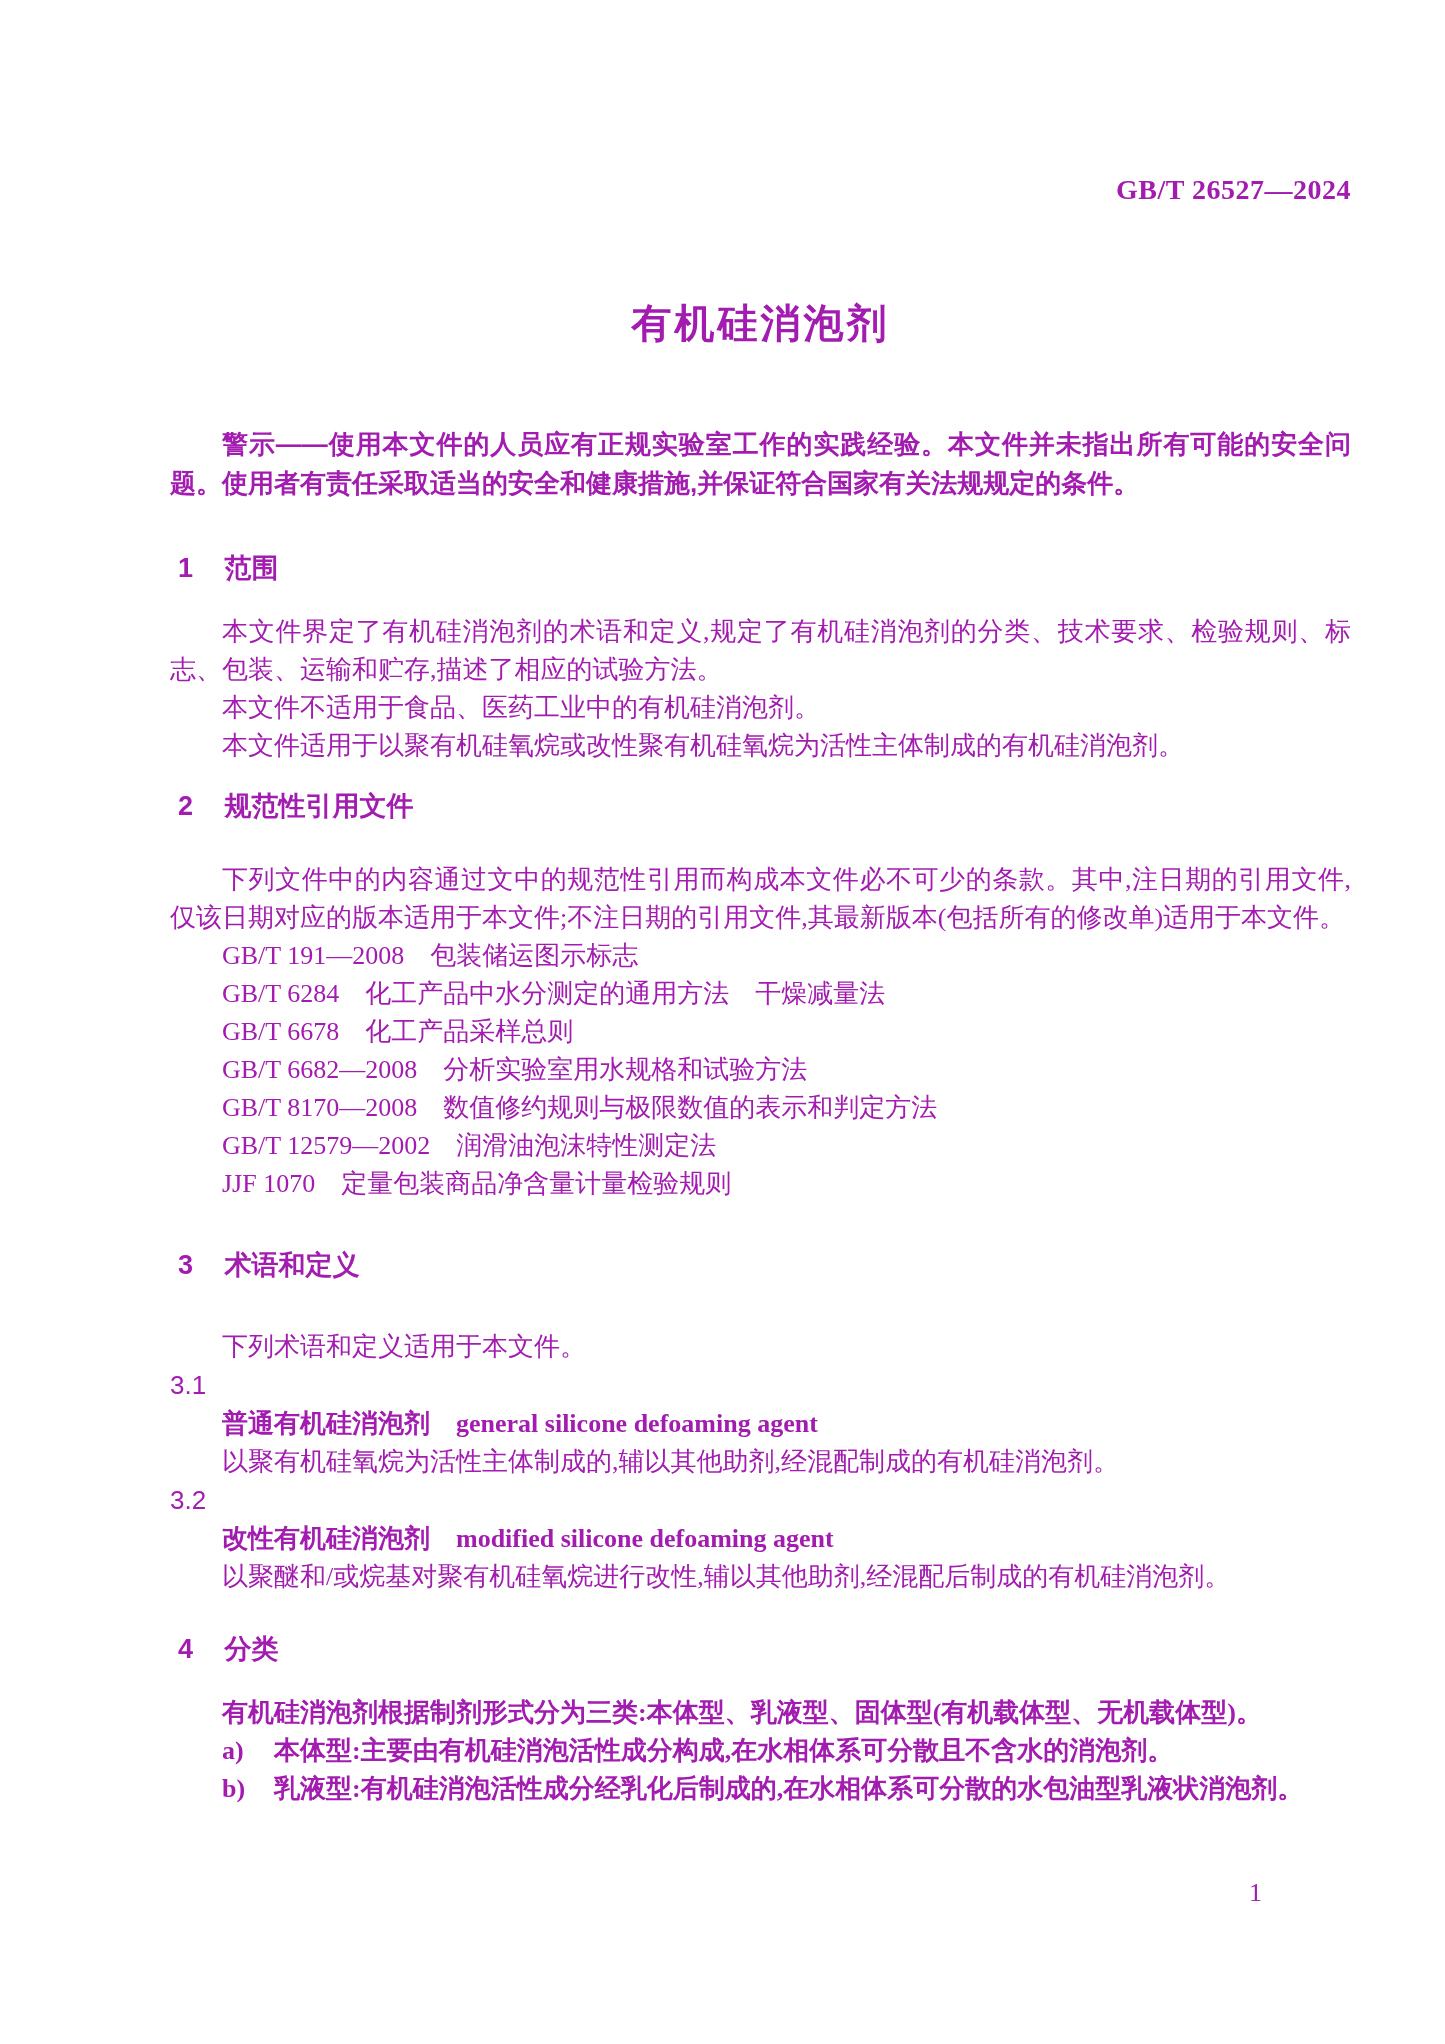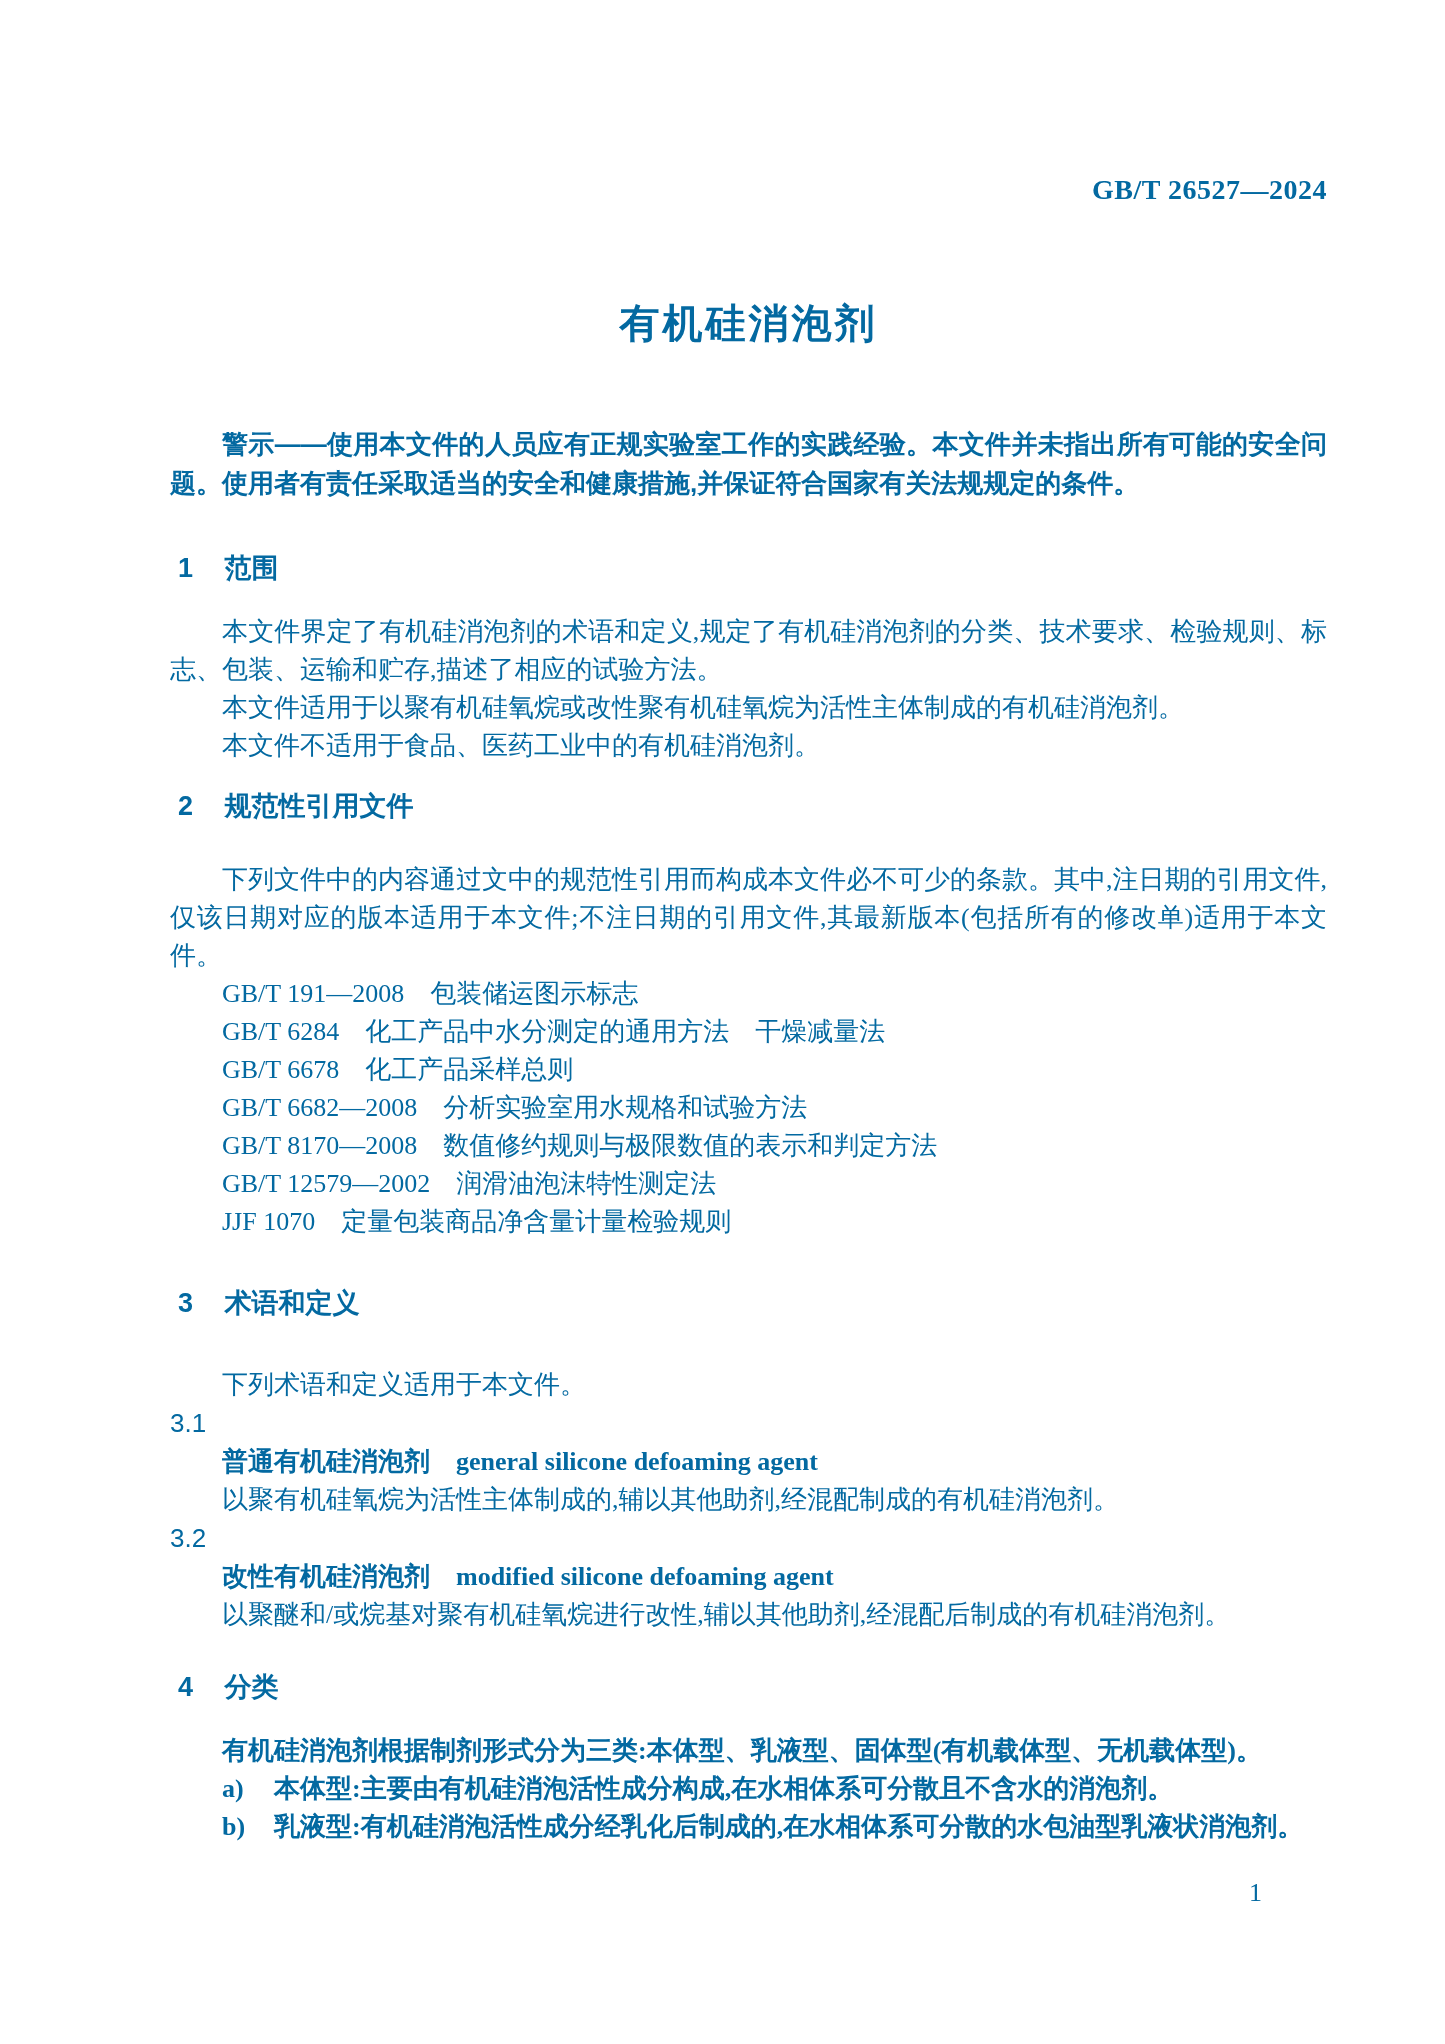--- a/index.html
+++ b/index.html
@@ -3,23 +3,23 @@
 <meta charset="utf-8">
 <style>
   html, body { margin: 0; padding: 0; background: #e8e8e8; }
   .page {
     position: relative;
     width: 1445px;
     height: 2044px;
     margin: 0 auto;
     background: #ffffff;
     box-sizing: border-box;
-    padding: 0 118px 0 170px;
+    padding: 0 94px 0 170px;
     overflow: hidden;
-    color: #0369a1;
+    color: #a21caf;
     font-family: "Liberation Serif", "DejaVu Serif", serif;
     font-size: 26px;
     line-height: 38px;
   }
   .std-number {
     margin-top: 175px;
     text-align: right;
     font-family: "Liberation Serif", "DejaVu Serif", serif;
     font-weight: 700;
     font-size: 28px;
@@ -92,22 +92,22 @@
   <h1 class="doc-title">有机硅消泡剂</h1>
 
   <p class="warning">警示——使用本文件的人员应有正规实验室工作的实践经验。本文件并未指出所有可能的安全问题。使用者有责任采取适当的安全和健康措施,并保证符合国家有关法规规定的条件。</p>
 
   <h2 class="sec" style="margin-top:50px;">
     <span class="sec-num">1</span>
     <span class="sec-title">范围</span>
   </h2>
   <div class="para-block">
     <p class="body-p">本文件界定了有机硅消泡剂的术语和定义,规定了有机硅消泡剂的分类、技术要求、检验规则、标志、包装、运输和贮存,描述了相应的试验方法。</p>
+    <p class="body-p">本文件不适用于食品、医药工业中的有机硅消泡剂。</p>
     <p class="body-p">本文件适用于以聚有机硅氧烷或改性聚有机硅氧烷为活性主体制成的有机硅消泡剂。</p>
-    <p class="body-p">本文件不适用于食品、医药工业中的有机硅消泡剂。</p>
   </div>
 
   <h2 class="sec" style="margin-top:26px;">
     <span class="sec-num">2</span>
     <span class="sec-title">规范性引用文件</span>
   </h2>
   <div style="margin-top:40px;">
     <p class="body-p">下列文件中的内容通过文中的规范性引用而构成本文件必不可少的条款。其中,注日期的引用文件,仅该日期对应的版本适用于本文件;不注日期的引用文件,其最新版本(包括所有的修改单)适用于本文件。</p>
     <div class="ref-line">
       <span class="ref-code">GB/T 191—2008</span><span class="ref-title">包装储运图示标志</span>

